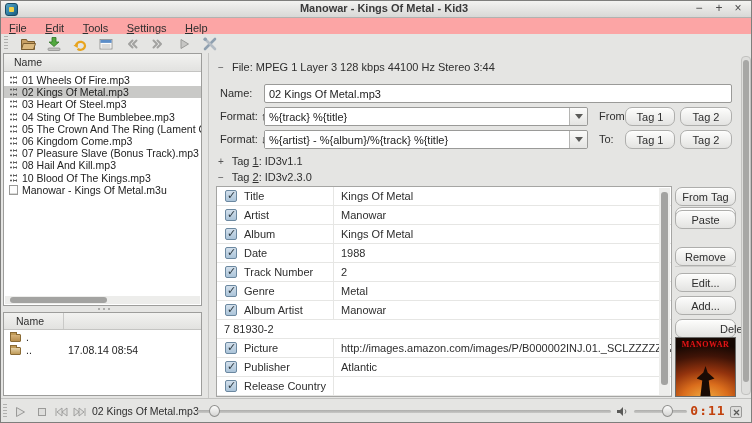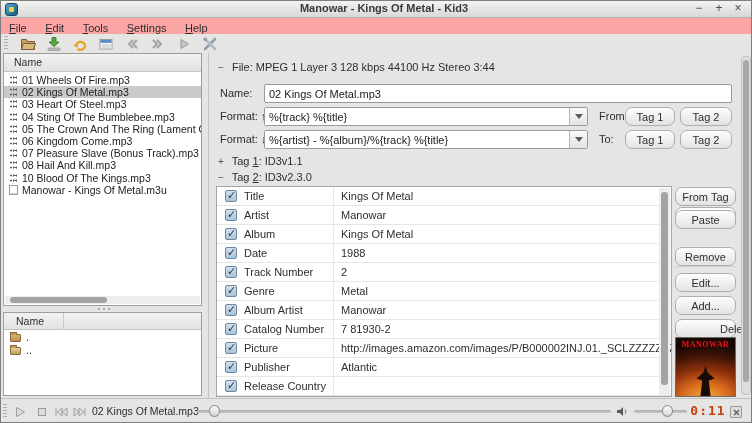--- a/index.html
+++ b/index.html
@@ -285,20 +285,21 @@
           <span class="dicon"></span>
           <span>.</span>
         </span>
       </div>
 
       <div class="dir-row open">
         <span class="c1">
           <span class="dicon"></span>
           <span>..</span>
         </span>
+        <span class="c2">17.08.14 08:54</span>
       </div>
 
   </div>
 
   <div class="right-pane">
 
     <div class="sec-file-header">
       <span class="expander">−</span>
       <span>File:</span>
       <span>MPEG 1 Layer 3 128 kbps 44100 Hz Stereo 3:44</span>
@@ -396,24 +397,20 @@
 
         <div class="ft-row">
           <span class="ft-name">
             <span class="cb"></span>
             <span>Album Artist</span>
           </span>
           <span class="ft-value">Manowar</span>
         </div>
 
         <div class="ft-row">
-          <span class="ft-name">
-            <span class="cb"></span>
-            <span>Catalog Number</span>
-          </span>
           <span class="ft-value">7 81930-2</span>
         </div>
 
         <div class="ft-row">
           <span class="ft-name">
             <span class="cb"></span>
             <span>Picture</span>
           </span>
           <span class="ft-value">http://images.amazon.com/images/P/B000002INJ.01._SCLZZZZZZZ_.jpg</span>
         </div>

